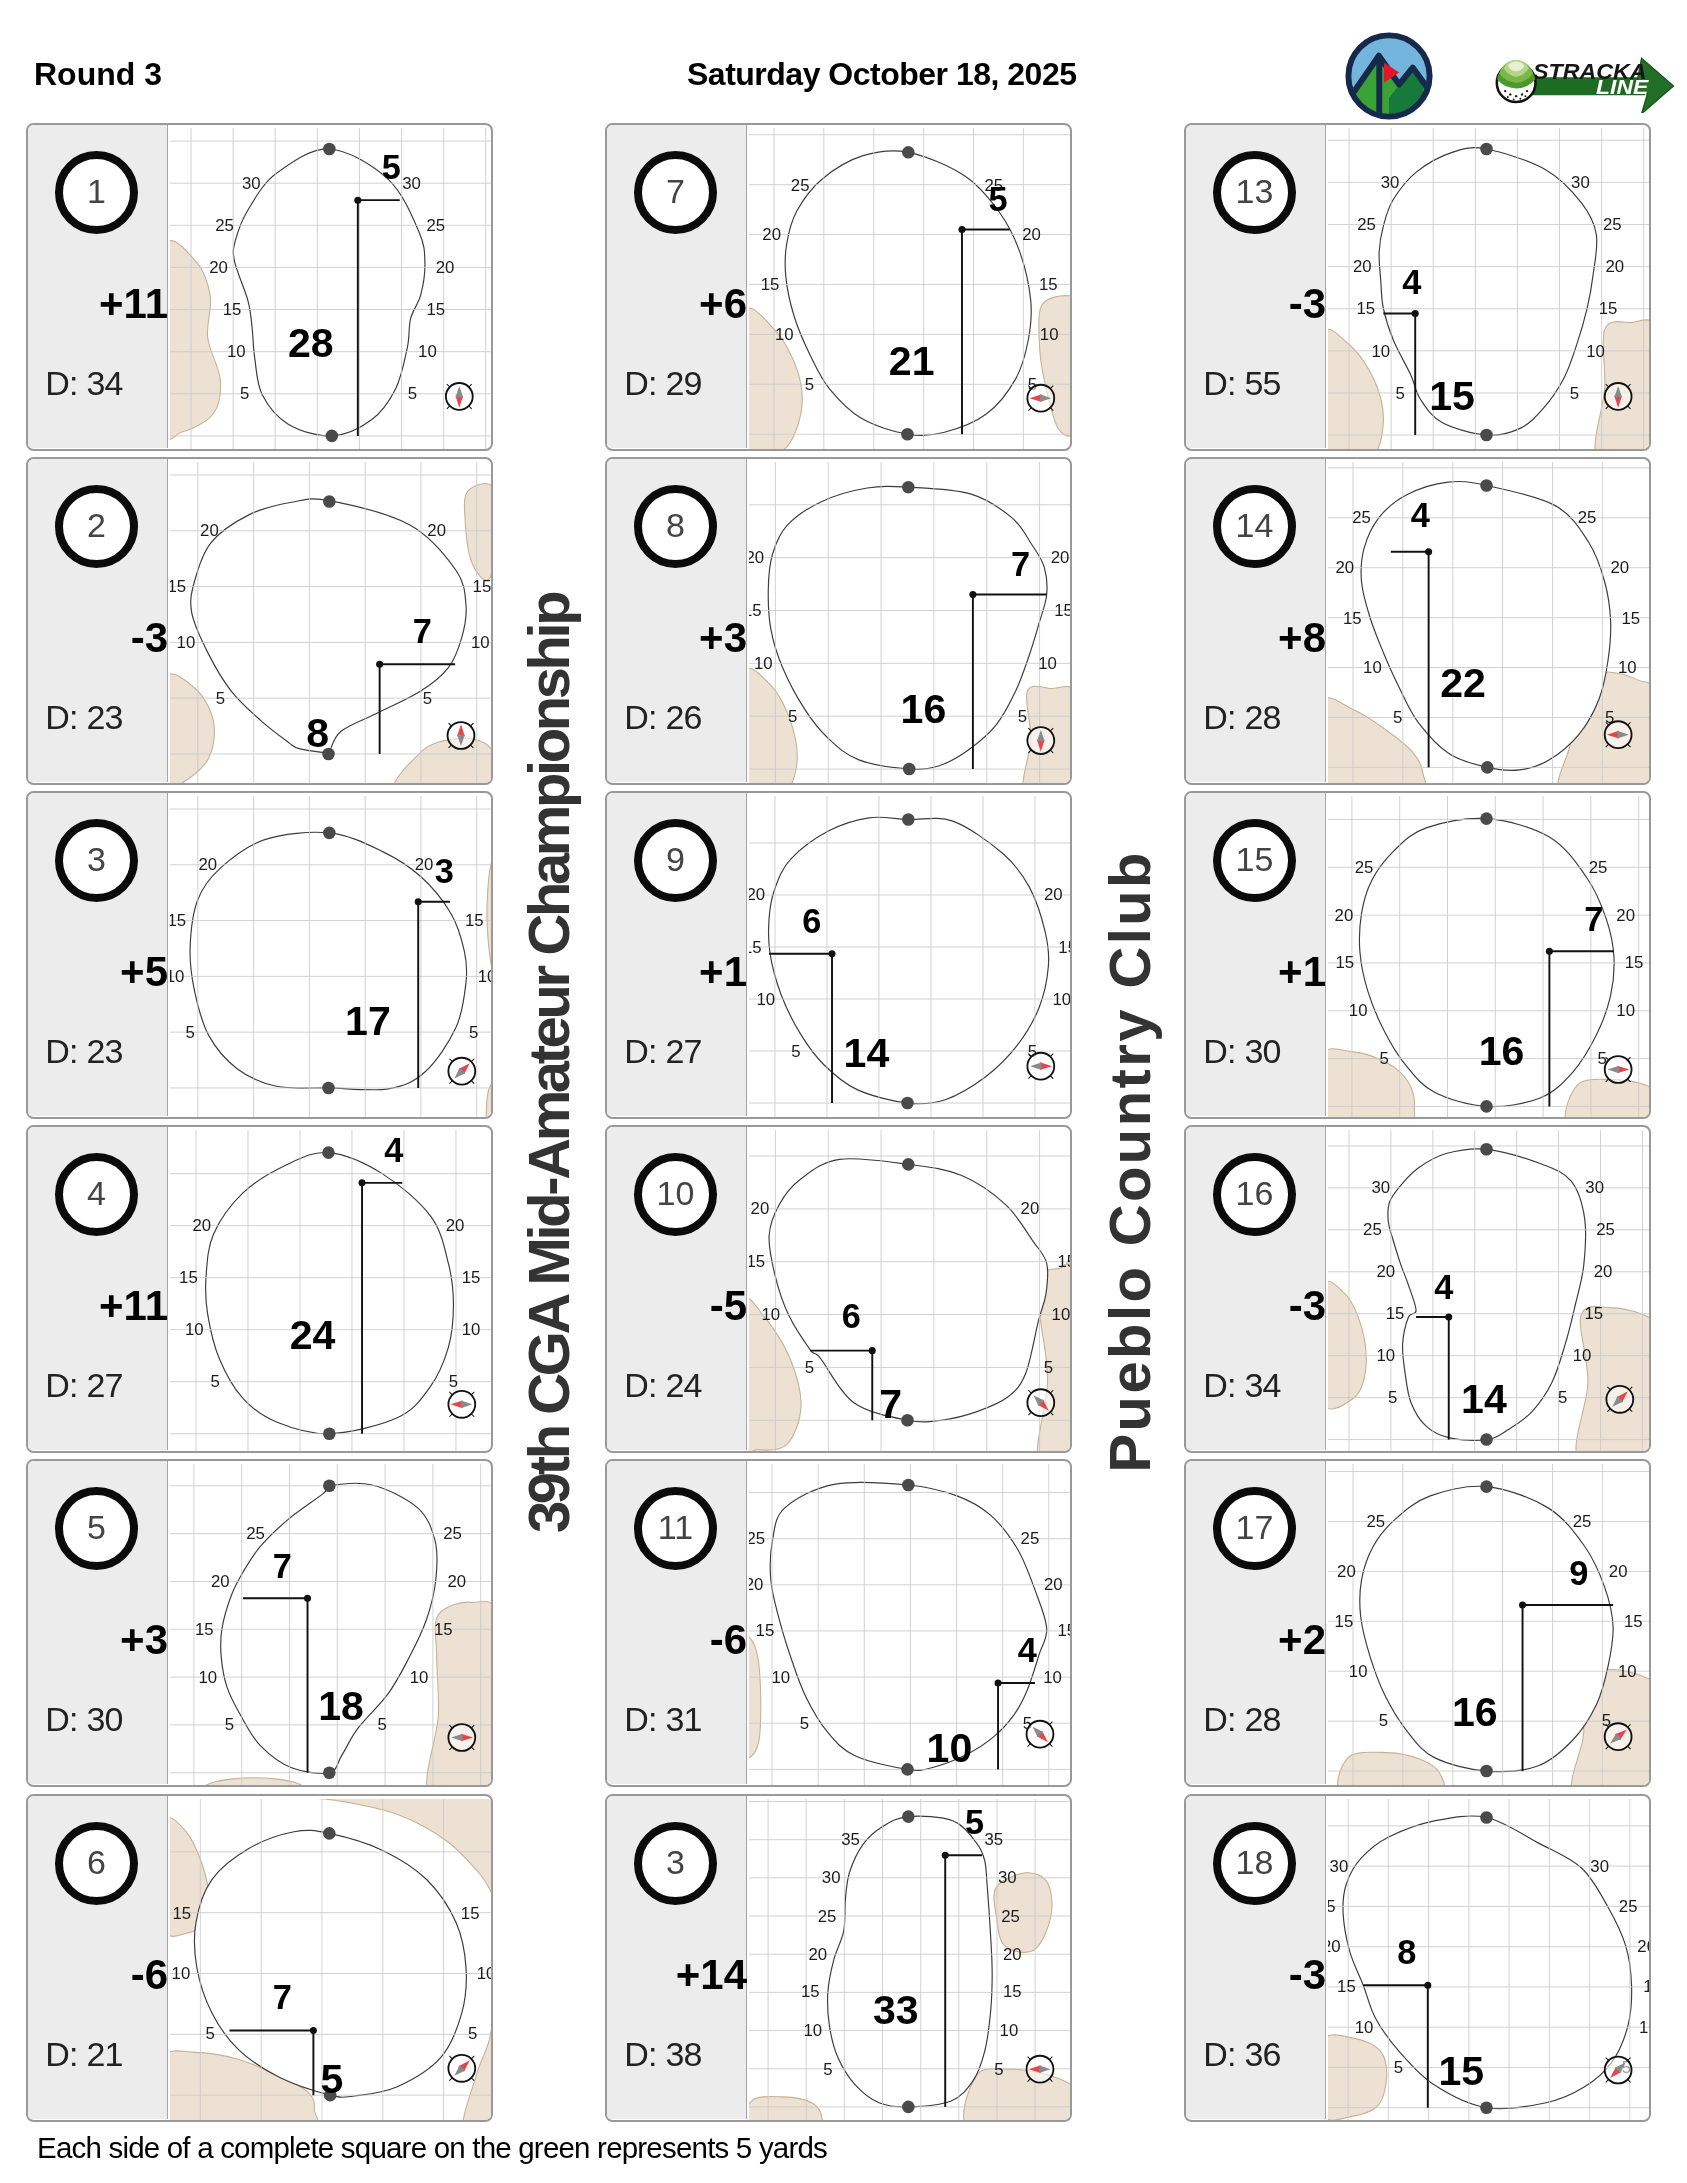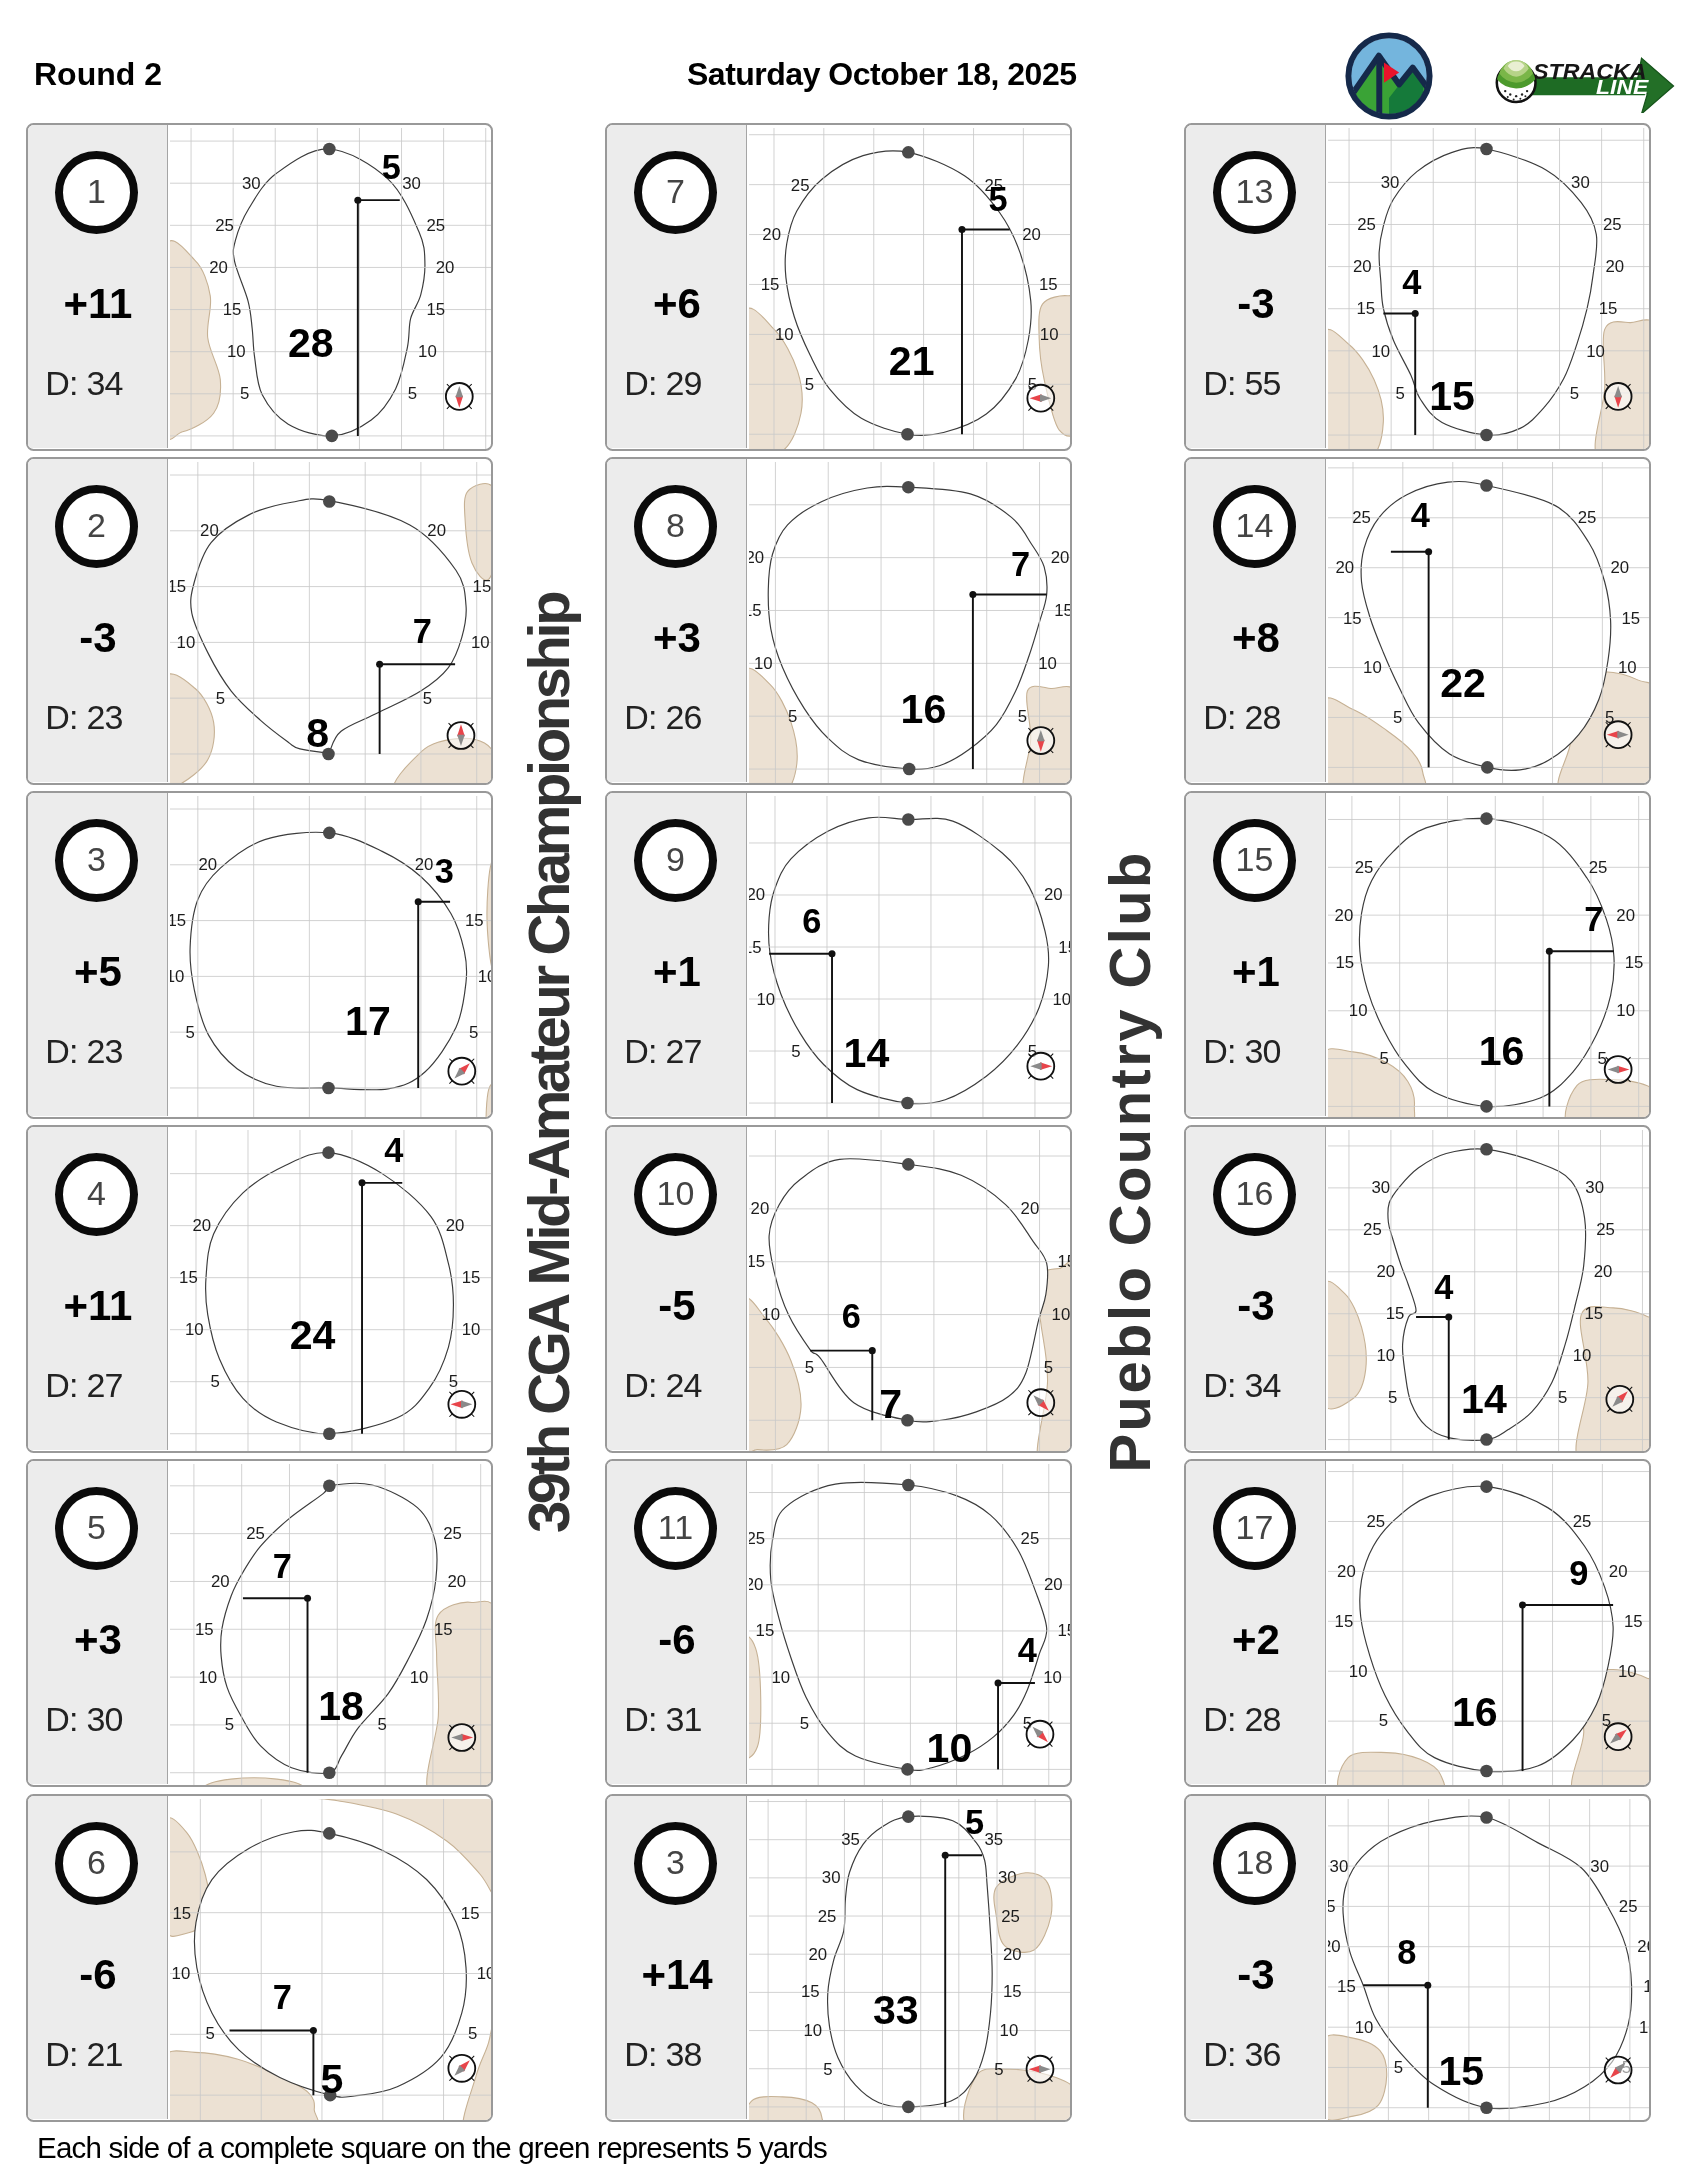--- a/index.html
+++ b/index.html
@@ -1,29 +1,29 @@
 <!DOCTYPE html>
 <html style="font-size:13.5px"><head><meta charset="utf-8"><style>
 *{margin:0;padding:0;box-sizing:border-box}
 html,body{width:1687px;height:2183px;background:#fff;font-family:"Liberation Sans",sans-serif}
 .page{position:relative;width:1687px;height:2183px;overflow:hidden}
 .cell{position:absolute;width:467px;height:328px;border:2.5px solid #999;border-radius:7.6px;background:#fff;overflow:hidden}
 .panel{position:absolute;left:0;top:0;width:140px;height:323px;background:#ececec;border-right:1.7px solid #a5a5a5}
 .hcirc{position:absolute;left:27px;top:26px;width:83px;height:83px;border:8.9px solid #0b0b0b;border-radius:50%;background:#fff;text-align:center}
 .hcirc span{font-size:34px;color:#444;line-height:64px}
-.delta{position:absolute;left:0;top:155px;width:140px;text-align:center;font-size:42px;font-weight:bold;color:#000}
+.delta{position:absolute;left:0;top:155px;width:140px;text-align:right;font-size:42px;font-weight:bold;color:#000}
 .depth{position:absolute;left:0;top:239px;width:112px;text-align:center;font-size:34px;color:#222;letter-spacing:-0.8px}
 .map{position:absolute;left:142px;top:2.5px;width:322px;height:323px;overflow:hidden}
 .hdr{position:absolute;top:56px;font-size:32px;font-weight:bold;color:#000}
 .vert{position:absolute;font-size:58px;font-weight:bold;color:#333;white-space:nowrap;transform:rotate(-90deg);transform-origin:center center}
 .footer{position:absolute;left:37px;top:2131px;font-size:29.5px;letter-spacing:-0.8px;color:#000}
 </style></head><body>
 <div class="page">
 
-<div class="hdr" style="left:34px">Round 2</div>
+<div class="hdr" style="left:34px">Round 3</div>
 
 <div class="hdr" style="left:687px;letter-spacing:-0.5px">Saturday October 18, 2025</div>
 
 <div style="position:absolute;left:1345px;top:32px"><svg width="88" height="88" viewBox="0 0 104 104">
 <defs>
           <clipPath id="cgc">
             <circle cx="52" cy="52" r="45"></circle>
           </clipPath>
         </defs>
 <circle cx="52" cy="52" r="45" fill="#74b5dd"></circle>

